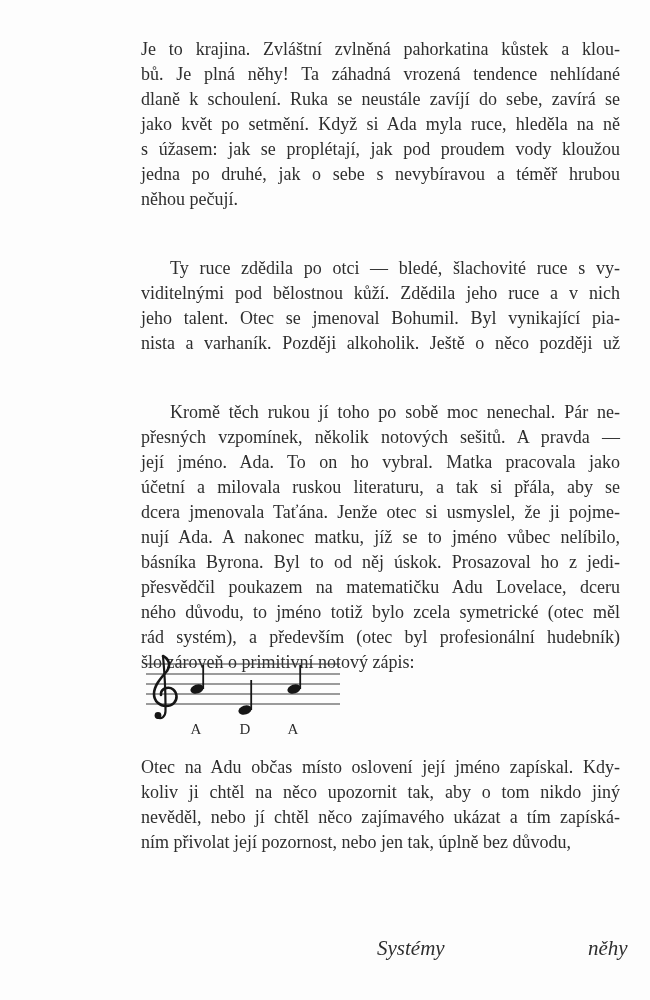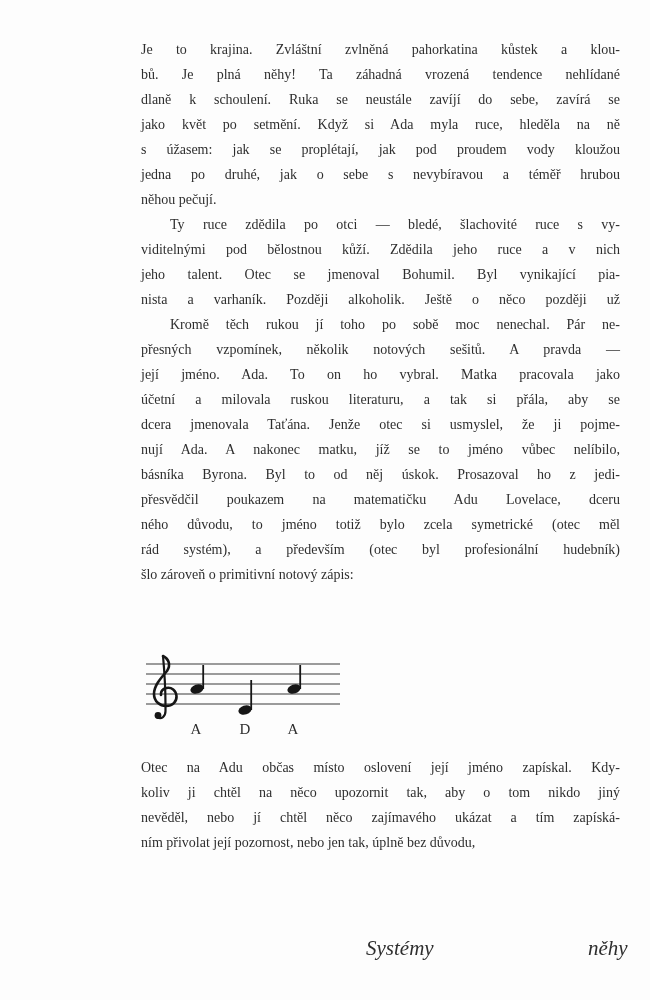--- a/index.html
+++ b/index.html
@@ -7,46 +7,46 @@
     width: 650px; height: 1000px;
     background: #fdfdfd;
     position: relative;
     font-family: "Liberation Serif", "DejaVu Serif", serif;
     color: #2e2e2e;
     overflow: hidden;
   }
   .textblock {
     position: absolute;
     width: 479px;
-    font-size: 14px;
+    font-size: 18px;
     line-height: 25px;
   }
   #text-block-1 { left: 141px; top: 37px; }
   #text-block-2 { left: 141px; top: 755px; }
   .line {
     height: 25px;
     text-align: justify;
     text-align-last: justify;
     white-space: normal;
     overflow: visible;
   }
   .line.last { text-align-last: left; }
-  .line.indent { text-indent: 29px; }
+  .line.indent { text-indent: 29px; margin-top: 44px; }
   #music-notation {
     position: absolute;
     left: 144px; top: 650px;
   }
   .footer-word {
     position: absolute;
     top: 936px;
     font-style: italic;
     font-size: 21px;
     color: #2e2e2e;
   }
-  #footer-word-left { left: 366px; }
+  #footer-word-left { left: 377px; }
   #footer-word-right { left: 588px; }
   .staff-line { stroke: #3a3a3a; stroke-width: 1.1; }
   .note-ink { fill: #161616; }
   .clef-stroke { fill: none; stroke: #161616; stroke-linecap: round; }
   .note-letter {
     font-family: "Liberation Serif", "DejaVu Serif", serif;
     font-size: 15px;
     fill: #2e2e2e;
   }
 </style>

